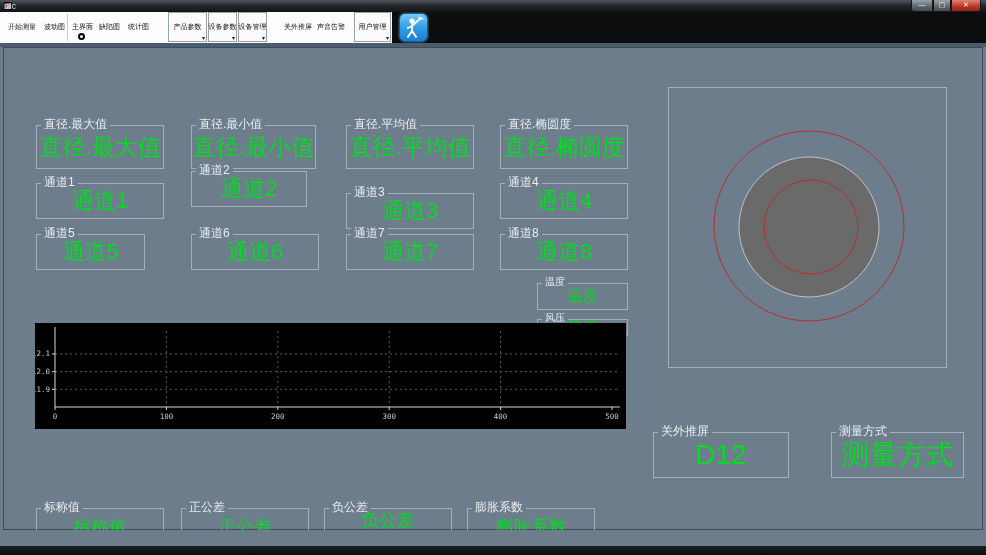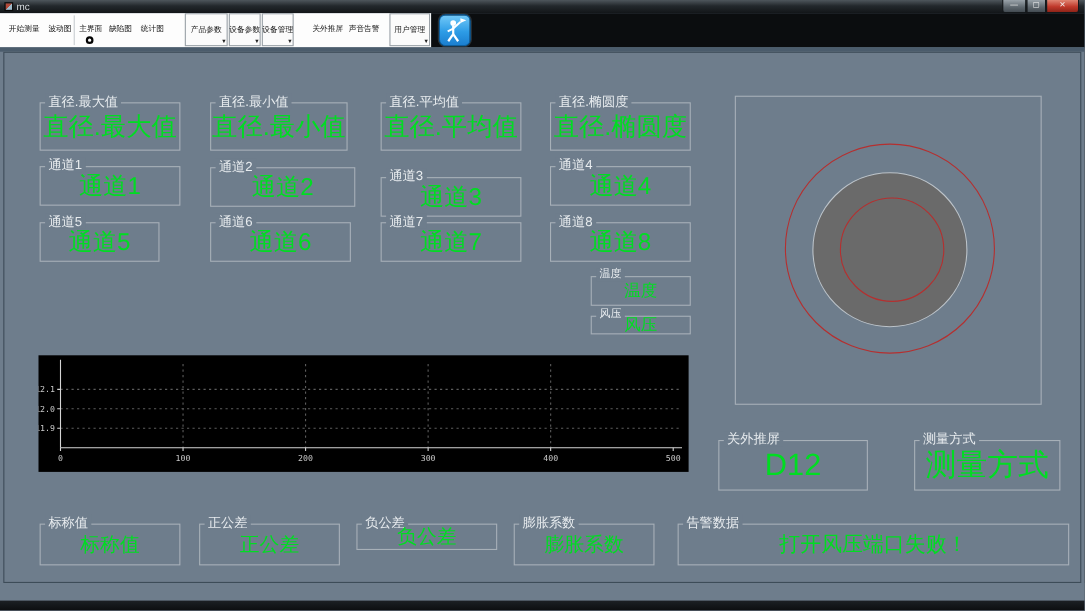--- a/index.html
+++ b/index.html
@@ -8,21 +8,21 @@
     position:relative; width:986px; height:555px; overflow:hidden;
     background:#6e7d8c;
   }
   
   #titlebar {
     position:absolute; left:0; top:0; width:986px; height:12px;
     background:linear-gradient(180deg,#4e565c 0%,#23282c 45%,#121518 100%);
   }
   .title-icon { position:absolute; left:4px; top:2px; width:8px; height:8px;
     background:linear-gradient(135deg,#b24a3a 50%,#9fb9c9 50%); border:1px solid #0a0a0a; }
-  .window-title { position:absolute; left:15px; top:1px; color:#d9dde0; font-size:9px; line-height:10px;text-align:right; }
+  .window-title { position:absolute; left:4px; top:1px; color:#d9dde0; font-size:9px; line-height:10px;text-align:right; }
   #window-controls { position:absolute; right:5px; top:0; display:flex; height:12px; }
   .winbtn { height:12px; border:1px solid #14181b; border-top:none; color:#f2f2f2;
     font-size:7px; line-height:10px; text-align:center;
     background:linear-gradient(180deg,#9aa3aa,#5d666d 60%,#434b52);
     border-radius:0; cursor:default; }
   .winbtn.min { width:22px; border-radius:0 0 0 3px; }
   .winbtn.max { width:18px; }
   .winbtn.close { width:30px; background:linear-gradient(180deg,#e08573,#c0392b 55%,#8e2318);
     border-radius:0 0 3px 0; }
   
@@ -36,21 +36,21 @@
   #active-ring { position:absolute; left:78px; top:21px; width:7px; height:7px;
     border:2px solid #050505; border-radius:50%; }
   #app-logo { position:absolute; left:399px; top:13px; width:29px; height:29px; border-radius:6px;
     background:linear-gradient(180deg,#72c9f8 0%,#2d9ce6 55%,#1b7fd0 100%);
     border:1px solid #0e5f9e; box-shadow:0 0 0 1px #2c3338; }
   #toolbar-shadow { position:absolute; left:0; top:43px; width:986px; height:4px; background:#4b5c6c; }
   
   #main-panel { position:absolute; left:3px; top:47px; width:980px; height:483px;
     background:#6e7d8c; border:1px solid #3d4c58; }
   
-  .gbox { position:absolute; border:1px solid #a7b0b8; }
+  .gbox { position:absolute; border:1px solid #a7b0b8;margin-top:32px; }
   .glabel { position:absolute; top:-9px; left:4px; background:#6e7d8c; color:#e8ecef;
     font-size:12px; line-height:14px; padding:0 3px; white-space:nowrap; }
   .glabel.sm { font-size:10px; line-height:12px; top:-8px; }
   .gval { position:absolute; left:0; top:0; right:0; bottom:0; display:flex;
     align-items:center; justify-content:center; color:#00dd22; white-space:nowrap; overflow:hidden; }
   .v23 { font-size:23px; } .v22 { font-size:22px; } .v15 { font-size:15px; }
   .v28 { font-size:28px; } .v18 { font-size:18px; } .v19 { font-size:19px; }
   
   #circle-panel { position:absolute; left:667px; top:86px; width:279px; height:281px;
     border:1px solid #a7b0b8; }
@@ -137,21 +137,21 @@
     </div>
     <div class="gbox" style="left:496px;top:45px;width:128px;height:44px">
       <span class="glabel">直径.椭圆度</span>
       <span class="gval v23">直径.椭圆度</span>
     </div>
 
     <div class="gbox" style="left:32px;top:103px;width:128px;height:36px">
       <span class="glabel">通道1</span>
       <span class="gval v22">通道1</span>
     </div>
-    <div class="gbox" style="left:187px;top:104px;width:132px;height:36px">
+    <div class="gbox" style="left:187px;top:91px;width:116px;height:36px">
       <span class="glabel">通道2</span>
       <span class="gval v22">通道2</span>
     </div>
     <div class="gbox" style="left:342px;top:113px;width:128px;height:36px">
       <span class="glabel">通道3</span>
       <span class="gval v22">通道3</span>
     </div>
     <div class="gbox" style="left:496px;top:103px;width:128px;height:36px">
       <span class="glabel">通道4</span>
       <span class="gval v22">通道4</span>
@@ -241,23 +241,19 @@
       <span class="gval v18">正公差</span>
     </div>
     <div class="gbox" style="left:320px;top:428px;width:128px;height:24px">
       <span class="glabel">负公差</span>
       <span class="gval v18">负公差</span>
     </div>
     <div class="gbox" style="left:463px;top:428px;width:128px;height:38px">
       <span class="glabel">膨胀系数</span>
       <span class="gval v18">膨胀系数</span>
     </div>
-    <div class="gbox" style="left:612px;top:428px;width:356px;height:38px">
-      <span class="glabel">告警数据</span>
-      <span class="gval v19">打开风压端口失败！</span>
-    </div>
 
   </div>
 
   <div id="below-panel"></div>
   <div id="taskbar"></div>
 
 </div>
 
 </body></html>

